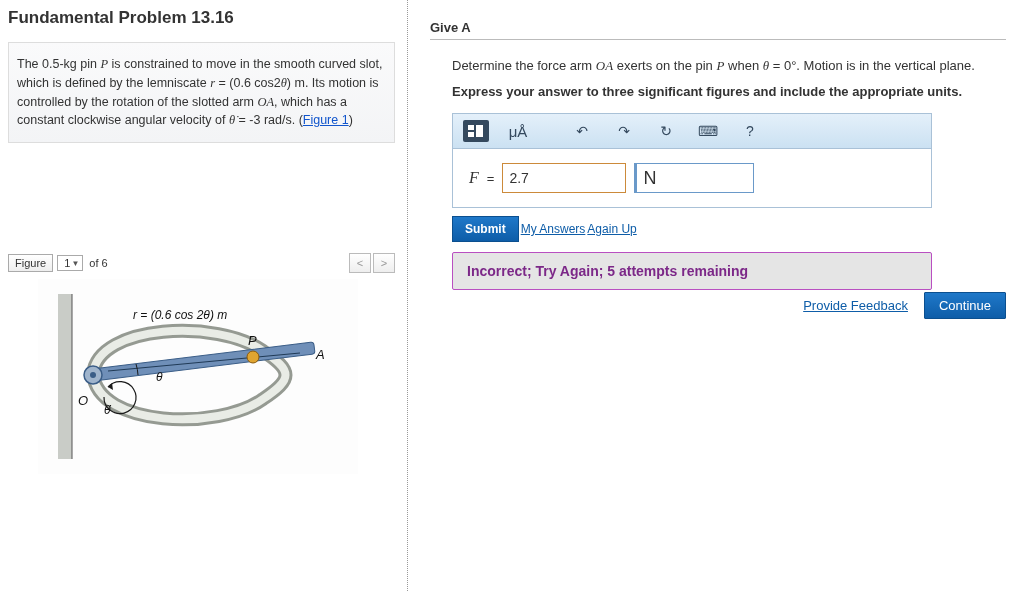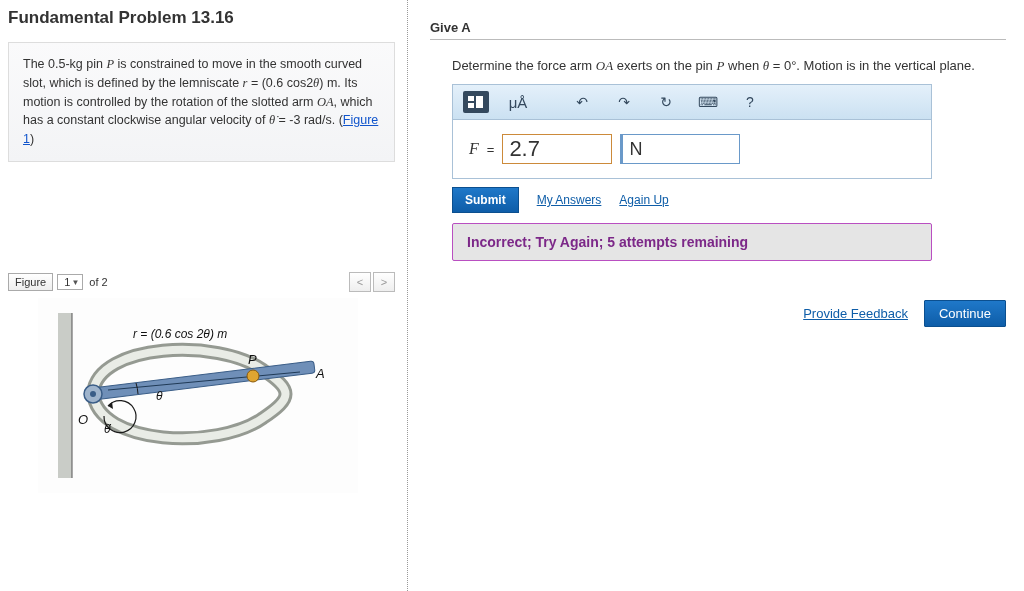--- a/index.html
+++ b/index.html
@@ -28,21 +28,21 @@
     position: relative;
   }
   .problem-title {
     font-size: 17px;
     margin: 0 0 14px 0;
     color: #333;
   }
   .prob-box {
     background: linear-gradient(to bottom, #fafafb 0%, #f3f4f6 100%);
     border: 1px solid #ddd;
-    padding: 12px 14px;
+    padding: 12px 8px;
     font-size: 12.5px;
     line-height: 1.5;
     color: #333;
   }
   .ital { font-style: italic; font-family: 'Times New Roman', serif; }
   .lnk { color: #1155cc; text-decoration: underline; cursor: pointer; }
 
   .figure-bar {
     margin-top: 110px;
     display: flex;
@@ -145,41 +145,41 @@
     border: 1px solid #a9c1d7;
     border-top:none;
     padding: 14px 16px;
     display:flex;
     align-items:center;
     gap: 8px;
   }
   .fvar { font-style: italic; font-family: 'Times New Roman', serif; font-size:16px;}
   .val-input {
     border:1px solid #cc8a3a;
-    width: 110px;
+    width: 124px;
     height: 30px;
-    font-size: 22px;
+    font-size: 14px;
     padding: 2px 6px;
     color:#333;
   }
   .unit-input {
     border:1px solid #6a99c9;
     border-left:3px solid #6a99c9;
     width: 120px;
     height: 30px;
     font-size: 18px;
     padding: 2px 6px;
     color:#333;
   }
 
   .submit-row {
     margin: 8px 0 10px 22px;
     display:flex;
     align-items:center;
-    gap: 18px;
+    gap: 2px;
   }
   .submit-btn {
     background: linear-gradient(#1f78c9, #0e5da8);
     color: #fff;
     border: 1px solid #0b4f8f;
     font-size: 12px;
     font-weight: bold;
     padding: 5px 12px;
     cursor:pointer;
   }
@@ -197,21 +197,21 @@
     color: #7c2888;
     font-size: 14px;
     font-weight: bold;
     padding: 10px 14px;
     width: 480px;
     border-radius:2px;
   }
   .bottom-row {
     position:absolute;
     right: 18px;
-    top: 300px;
+    top: 292px;
     display:flex;
     align-items:center;
     gap: 16px;
   }
   .continue-btn {
     background: linear-gradient(#1f78c9, #0e5da8);
     color:#fff;
     border:1px solid #0b4f8f;
     font-size:13px;
     padding: 5px 14px;
@@ -225,21 +225,21 @@
 <div class="page">
 
   <div class="left-col">
     <h2 class="problem-title">Fundamental Problem 13.16</h2>
 
     <div class="prob-box">The 0.5-kg pin <span class="ital">P</span> is constrained to move in the smooth curved slot, which is defined by the lemniscate <span class="ital">r</span> = (0.6 cos2<span class="ital">θ</span>) m. Its motion is controlled by the rotation of the slotted arm <span class="ital">OA</span>, which has a constant clockwise angular velocity of <span class="ital">θ̇</span> = -3 rad/s. (<span class="lnk">Figure 1</span>)</div>
 
     <div class="figure-bar">
       <span class="figure-btn">Figure</span>
       <span class="figure-sel">1</span>
-      <span class="of-txt">of 2</span>
+      <span class="of-txt">of 6</span>
       <span class="nav-arrows">
         <button>&lt;</button>
         <button>&gt;</button>
       </span>
     </div>
 
     <div class="diagram-box">
       <svg viewBox="0 0 320 195" width="320" height="195">
 
         <rect x="0" y="0" width="320" height="195" fill="#fdfdfd"></rect>
@@ -277,20 +277,21 @@
         <text x="118" y="102" font-size="12" font-style="italic" fill="#111">θ</text>
         <text x="66" y="135" font-size="12" font-style="italic" fill="#111">θ̇</text>
       </svg>
     </div>
   </div>
 
   <div class="right-col">
     <div class="part-hdr">Give A</div>
 
     <p class="prompt">Determine the force arm <span class="ital">OA</span> exerts on the pin <span class="ital">P</span> when <span class="ital">θ</span> = 0°. Motion is in the vertical plane.</p>
+    <p class="instr">Express your answer to three significant figures and include the appropriate units.</p>
 
     <div class="answer-wrap">
       <div class="toolbar">
         <button class="tb-btn boxed">
           <svg width="18" height="14">
               <rect x="1" y="1" width="6" height="5" fill="#fff"></rect>
               <rect x="9" y="1" width="7" height="12" fill="#fff"></rect>
               <rect x="1" y="8" width="6" height="5" fill="#fff"></rect>
             </svg>
         </button>

